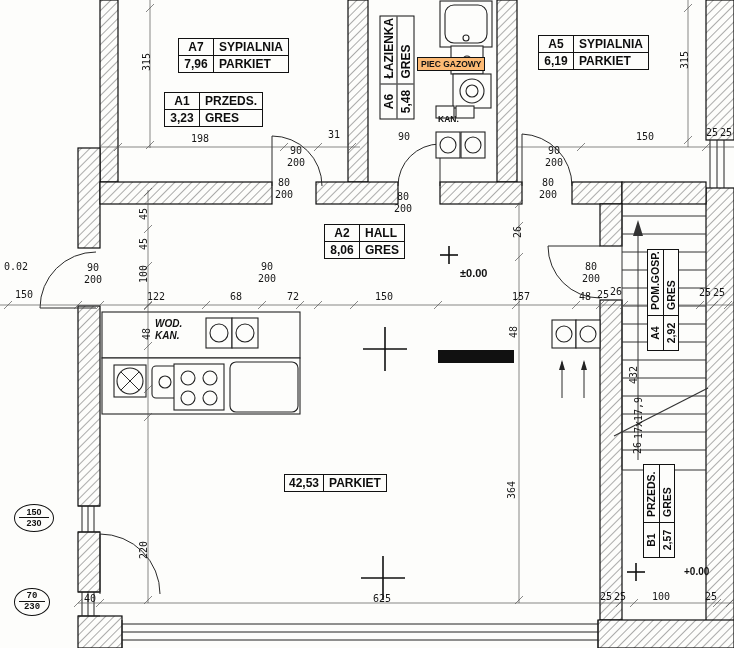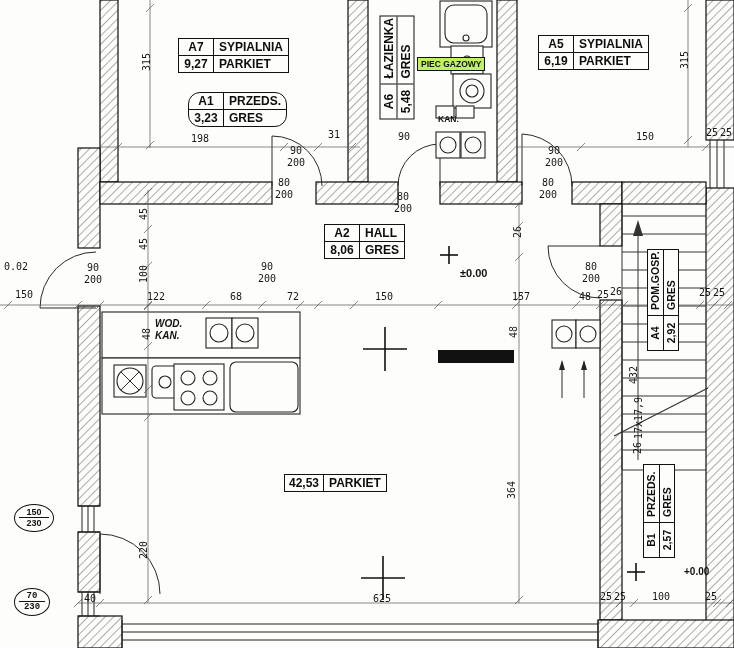--- a/index.html
+++ b/index.html
@@ -11,21 +11,21 @@
   svg .thin{stroke:#2a2a2a;stroke-width:1;fill:none;}
   svg .arc{stroke:#2a2a2a;stroke-width:1;fill:none;}
   svg .fix{stroke:#232323;stroke-width:1.1;fill:#fdfdfb;}
   svg .cross{stroke:#111;stroke-width:1.6;}
   .room-label{position:absolute;border:1.6px solid #111;background:#fdfdfb;font-size:12px;font-weight:bold;color:#0d0d0d;line-height:1;z-index:5;}
   .room-label .rl-row{display:flex;align-items:stretch;}
   .room-label .rl-row + .rl-row{border-top:1.4px solid #111;}
   .room-label .rl-id{border-right:1.4px solid #111;padding:2px 4px;min-width:26px;text-align:center;}
   .room-label .rl-name{padding:2px 5px;white-space:nowrap;flex:1;text-align:left;}
   .room-label.vert{transform:rotate(-90deg);}
-  .small-box{position:absolute;border:1.2px solid #111;background:#bef264;font-size:8.5px;font-weight:bold;color:#111;padding:1px 3px;white-space:nowrap;z-index:5;}
+  .small-box{position:absolute;border:1.2px solid #111;background:#fdba74;font-size:8.5px;font-weight:bold;color:#111;padding:1px 3px;white-space:nowrap;z-index:5;}
   .window-tag{position:absolute;border:1.2px solid #111;border-radius:50%;background:#fdfdfb;color:#111;font-size:9px;font-weight:bold;text-align:center;line-height:1.15;padding:2px 4px;z-index:5;}
   .window-tag span{display:block;}
   .window-tag span:first-child{border-bottom:1px solid #111;padding:0 2px;}
   .note{position:absolute;color:#101010;font-weight:bold;z-index:5;white-space:nowrap;}
   .note.stack span{display:block;line-height:1.2;}
 </style>
 </head>
 <body>
 
 <div class="plan">
@@ -297,26 +297,26 @@
         <text x="711" y="600" class="dim">25</text>
       </g>
 </svg>
 
 <div class="room-label" style="left:178px;top:38px;">
   <div class="rl-row">
         <span class="rl-id">A7</span>
         <span class="rl-name">SYPIALNIA</span>
       </div>
   <div class="rl-row">
-        <span class="rl-id">9,27</span>
+        <span class="rl-id">7,96</span>
         <span class="rl-name">PARKIET</span>
       </div>
 </div>
 
-<div class="room-label" style="left:188px;top:92px;border-radius:12px;">
+<div class="room-label" style="left:164px;top:92px;">
   <div class="rl-row">
         <span class="rl-id">A1</span>
         <span class="rl-name">PRZEDS.</span>
       </div>
   <div class="rl-row">
         <span class="rl-id">3,23</span>
         <span class="rl-name">GRES</span>
       </div>
 </div>
 

